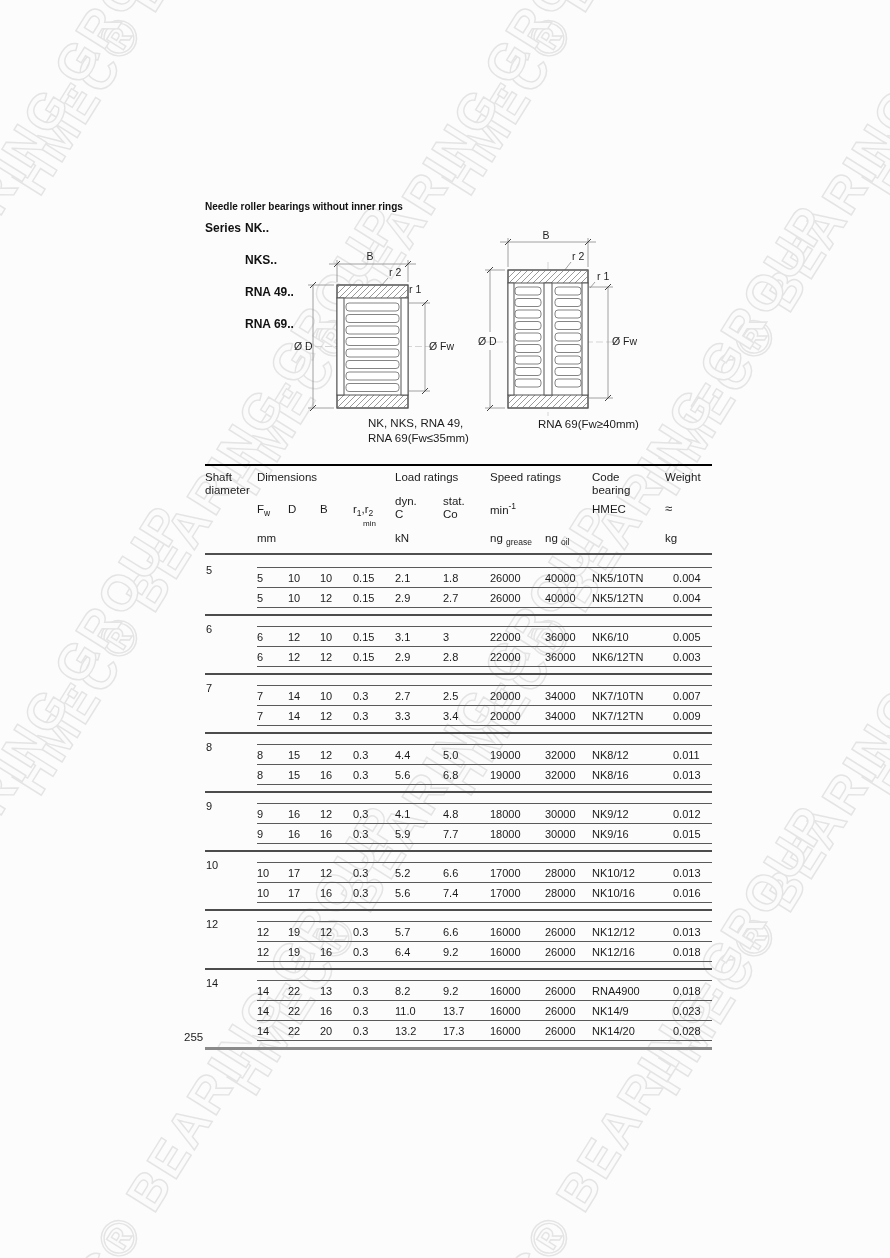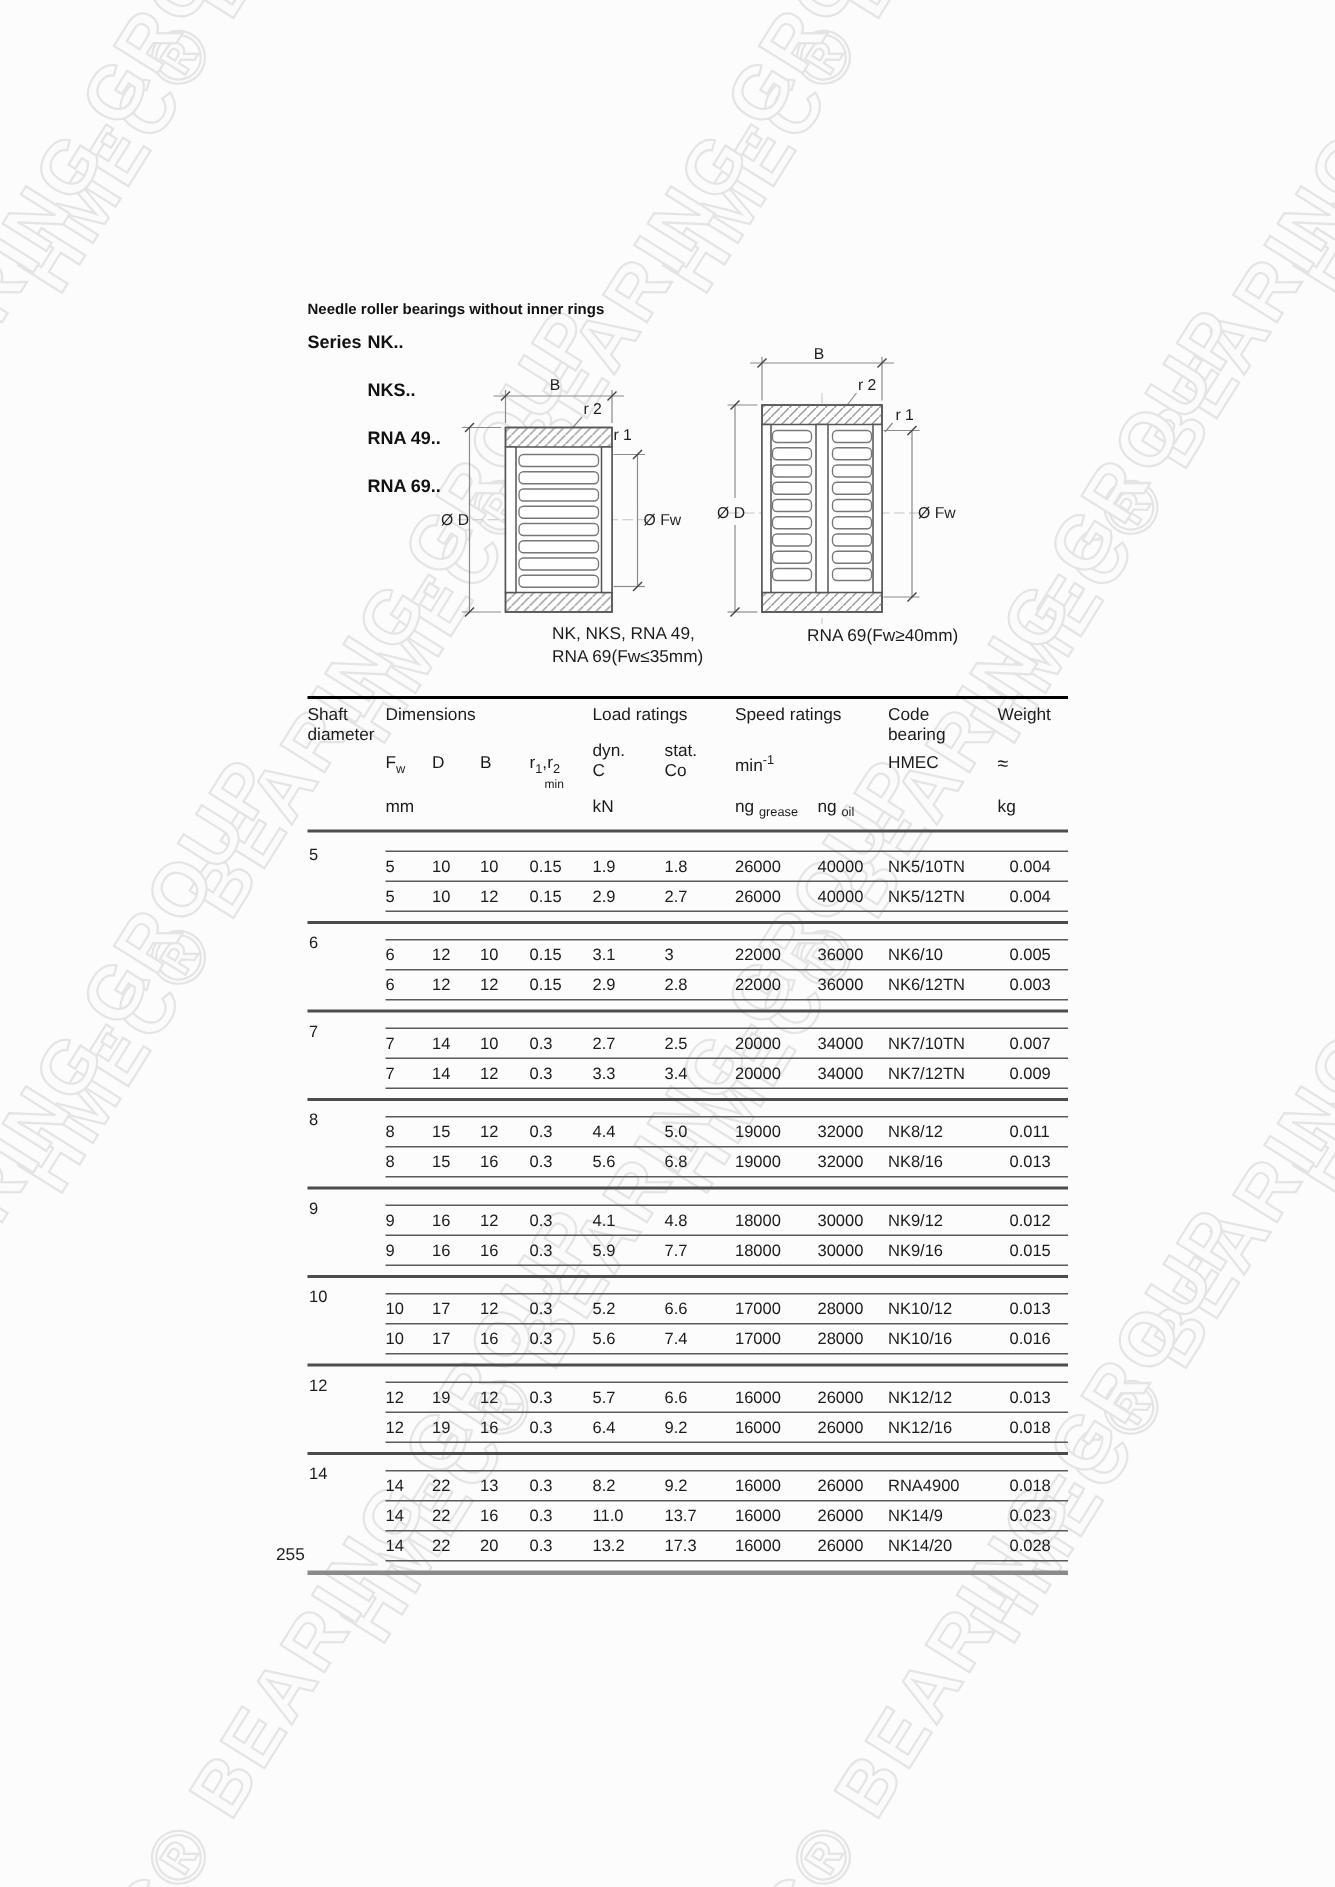--- a/index.html
+++ b/index.html
@@ -240,21 +240,21 @@
       </div>
       <div class="groups" id="groups">
           <div class="group">
             <div class="shaft">5</div>
             <div class="rows">
               <div class="row">
                 <span class="cell c0">5</span>
                 <span class="cell c1">10</span>
                 <span class="cell c2">10</span>
                 <span class="cell c3">0.15</span>
-                <span class="cell c4">1.9</span>
+                <span class="cell c4">2.1</span>
                 <span class="cell c5">1.8</span>
                 <span class="cell c6">26000</span>
                 <span class="cell c7">40000</span>
                 <span class="cell c8">NK5/10TN</span>
                 <span class="cell c9">0.004</span>
               </div>
               <div class="row">
                 <span class="cell c0">5</span>
                 <span class="cell c1">10</span>
                 <span class="cell c2">12</span>

